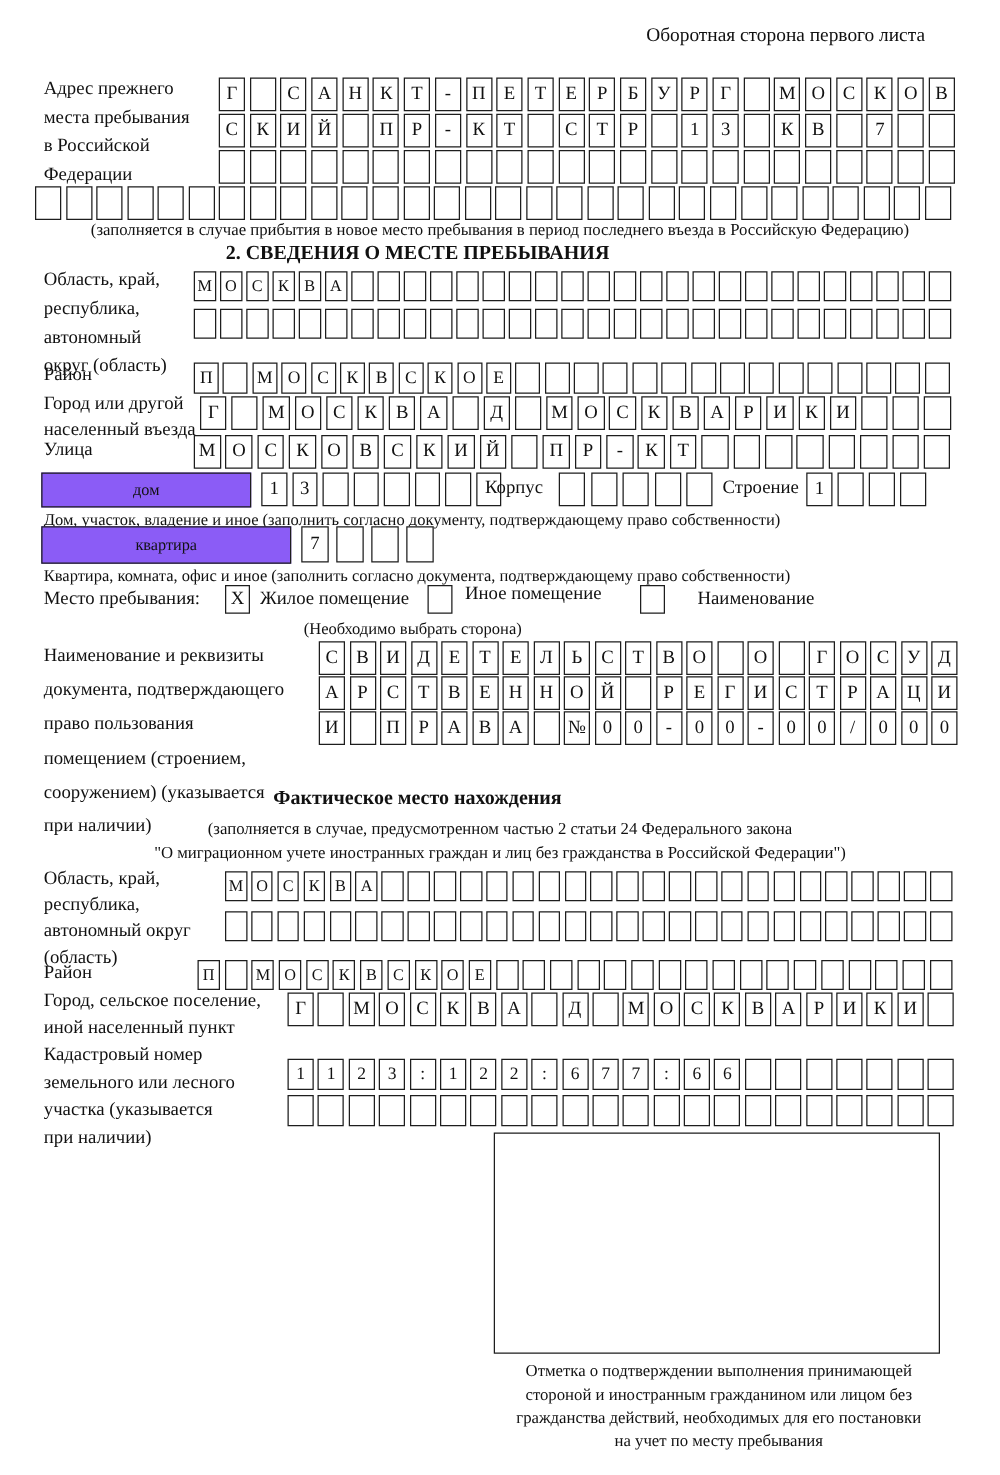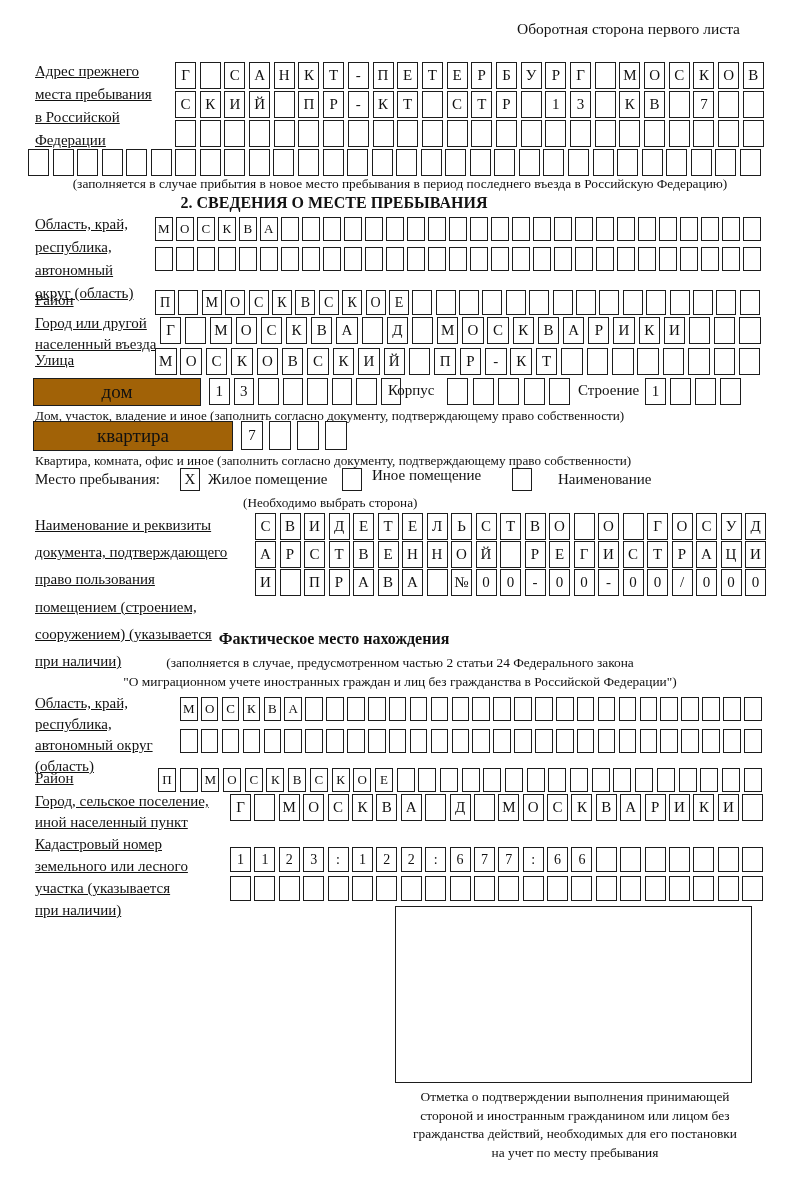--- a/index.html
+++ b/index.html
@@ -1,21 +1,21 @@
 <!DOCTYPE html>
 <html><head>
 <meta charset="utf-8">
 <style>
   html,body{margin:0;padding:0;}
   body{
     width:800px;height:1180px;position:relative;background:#ffffff;
     font-family:"Liberation Serif", serif;color:#111;overflow:hidden;
   }
   .abs{position:absolute;}
-  .lab{position:absolute;font-size:15px;line-height:23px;white-space:pre-line;text-decoration:underline;}
+  .lab{position:absolute;font-size:15px;line-height:23px;white-space:pre-line;}
   .cap{position:absolute;font-size:13.2px;}
   .note-center{position:absolute;left:0;width:800px;text-align:center;font-size:13.4px;}
   .h-center{position:absolute;left:0;width:668px;text-align:center;font-weight:bold;font-size:16px;}
   .boxrow{position:absolute;display:flex;}
   .boxrow .cell{
     border:1.6px solid #1d1d1d;background:#fff;box-sizing:border-box;
     display:flex;align-items:center;justify-content:center;flex:none;
   }
   .g-addr{gap:3.7px}  .g-addr .cell{width:21px;height:27px;font-size:15px;}
   .g-wide{gap:3.55px} .g-wide .cell{width:21px;height:27px;font-size:15px;}
@@ -26,22 +26,22 @@
   .g-dom{gap:4px}     .g-dom .cell{width:20.5px;height:27px;font-size:15px;}
   .g-korp{gap:4.5px}  .g-korp .cell{width:21px;height:27px;font-size:15px;}
   .g-str{gap:4px}     .g-str .cell{width:21px;height:27px;font-size:15px;}
   .g-kv{gap:6px}      .g-kv .cell{width:22px;height:29px;font-size:15px;}
   .g-doc{gap:3.5px}   .g-doc .cell{width:21px;height:27px;font-size:15px;}
   .g-fobl{gap:3.4px}  .g-fobl .cell{width:17.5px;height:24px;font-size:13px;}
   .g-fraion{gap:3.7px}.g-fraion .cell{width:18px;height:24px;font-size:13px;}
   .g-fcity{gap:3.4px} .g-fcity .cell{width:21px;height:27px;font-size:15px;}
   .g-kad{gap:3.4px}   .g-kad .cell{width:21px;height:25px;font-size:14px;}
   .wbox{
-    position:absolute;border:1.6px solid #1d1d1d;box-sizing:border-box;background:#a16207;
-    display:flex;align-items:center;justify-content:center;font-size:19px;
+    position:absolute;border:1.6px solid #1d1d1d;box-sizing:border-box;background:#8b5cf6;
+    display:flex;align-items:center;justify-content:center;font-size:13px;
   }
   .chk{
     position:absolute;width:20px;height:23px;border:1.6px solid #1d1d1d;box-sizing:border-box;
     display:flex;align-items:center;justify-content:center;font-size:15px;background:#fff;
   }
   .inline-lab{position:absolute;font-size:15px;}
   .stamp{position:absolute;border:1.7px solid #1d1d1d;box-sizing:border-box;background:#fff;}
   .stamp-cap{position:absolute;font-size:13.4px;line-height:18.5px;text-align:center;white-space:pre-line;}
 </style>
 </head>
@@ -349,21 +349,21 @@
   </div>
 <div class="cap" style="left:35px;top:408px;">Дом, участок, владение и иное (заполнить согласно документу, подтверждающему право собственности)</div>
 
 <div class="wbox" style="left:33px;top:421px;width:200px;height:30px;">квартира</div>
 <div class="boxrow g-kv" style="left:241px;top:421px;">
     <span class="cell">7</span>
     <span class="cell"></span>
     <span class="cell"></span>
     <span class="cell"></span>
   </div>
-<div class="cap" style="left:35px;top:453px;">Квартира, комната, офис и иное (заполнить согласно документу, подтверждающему право собственности)</div>
+<div class="cap" style="left:35px;top:453px;">Квартира, комната, офис и иное (заполнить согласно документа, подтверждающему право собственности)</div>
 
 <div class="inline-lab" style="left:35px;top:471px;">Место пребывания:</div>
 <div class="chk" style="left:180px;top:468px;">X</div>
 <div class="inline-lab" style="left:208px;top:471px;">Жилое помещение</div>
 <div class="chk" style="left:342px;top:468px;"></div>
 <div class="inline-lab" style="left:372px;top:467px;">Иное помещение</div>
 <div class="chk" style="left:512px;top:468px;"></div>
 <div class="inline-lab" style="left:558px;top:471px;">Наименование</div>
 <div class="cap" style="left:243px;top:495px;">(Необходимо выбрать сторона)</div>
 

